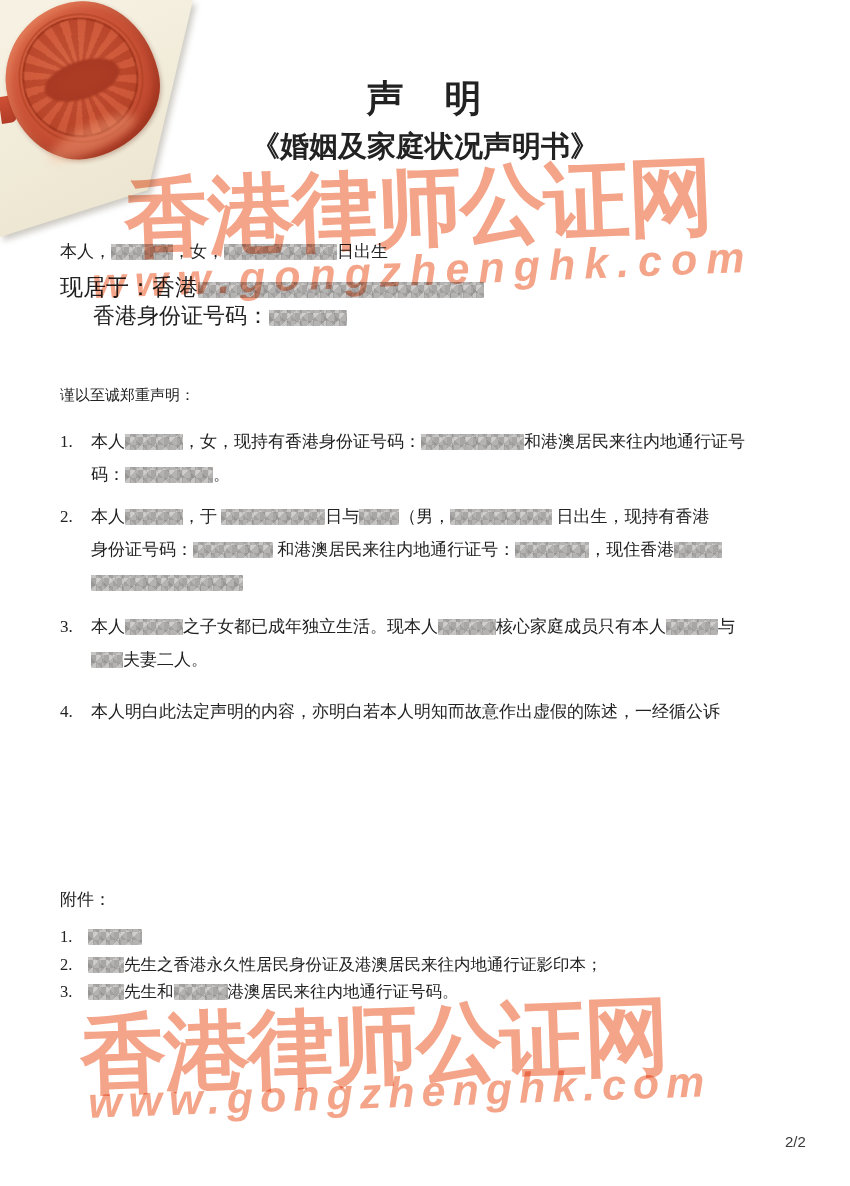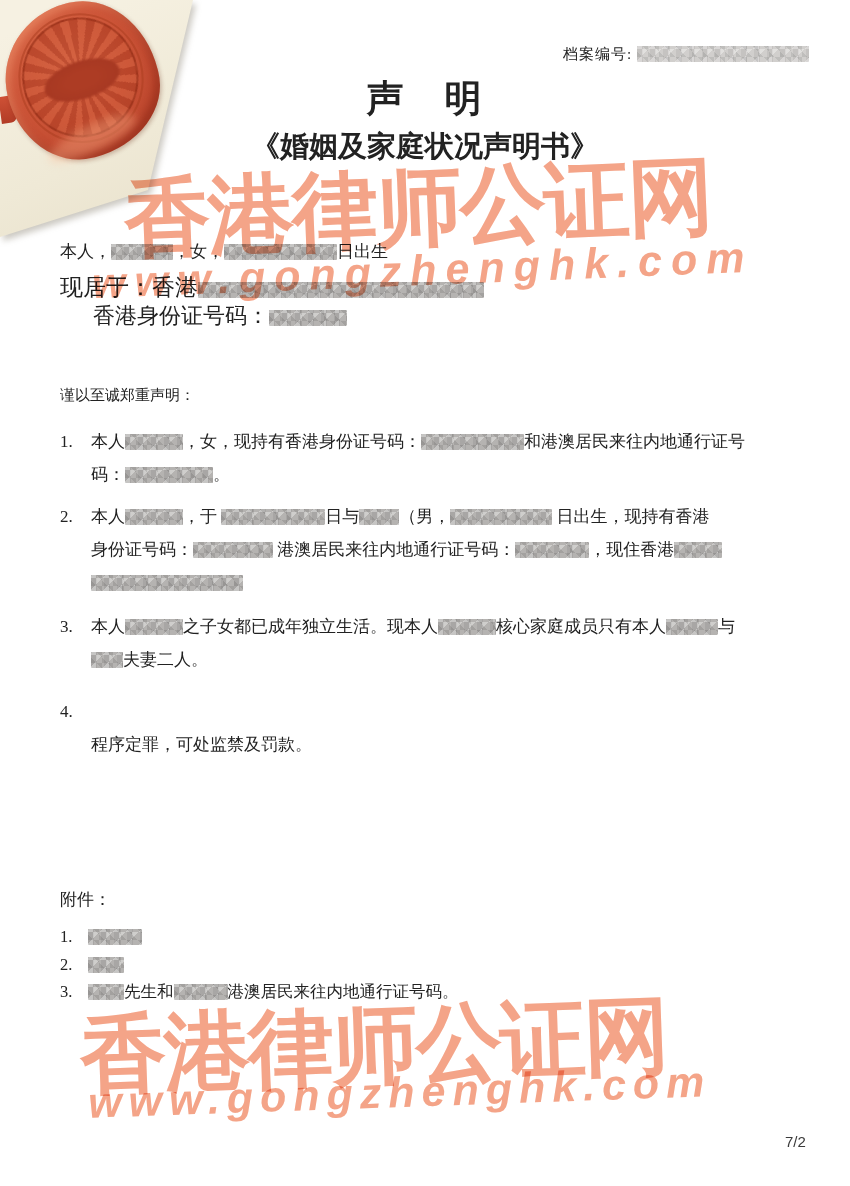--- a/index.html
+++ b/index.html
@@ -103,24 +103,20 @@
     <div class="seal-inner"></div>
     <div class="seal-core"></div>
     <div class="seal-hl"></div>
   </div>
 
   <div class="wm wm-cjk wm-top-cjk" style="color: rgb(244, 164, 136);">香港律师公证网</div>
   <div class="wm wm-url wm-top-url" style="color: rgb(244, 164, 136);">www.gongzhenghk.com</div>
   <div class="wm wm-cjk wm-bot-cjk" style="color: rgb(244, 164, 136);">香港律师公证网</div>
   <div class="wm wm-url wm-bot-url" style="color: rgb(244, 164, 136);">www.gongzhenghk.com</div>
 
-  <div class="txt fileno">
-    <span>档案编号:</span>
-    <span class="rd light" style="width:172px;"></span>
-  </div>
 
   <div class="txt doc-title">声　明</div>
   <div class="txt doc-subtitle">《婚姻及家庭状况声明书》</div>
 
   <div class="txt intro-l1">
     <span>本人，</span><span class="rd" style="width:62px;"></span><span>，女，</span><span class="rd" style="width:113px;"></span><span>日出生</span>
   </div>
   <div class="txt intro-l2">
     <span>现居于：香港</span><span class="rd" style="width:286px;"></span>
   </div>
@@ -132,47 +128,46 @@
 
   <div class="txt item it1">
     <span class="num">1.</span>
     <span>本人</span><span class="rd" style="width:58px;"></span><span>，女，现持有香港身份证号码：</span><span class="rd" style="width:103px;"></span><span>和港澳居民来往内地通行证号</span><br>
     <span>码：</span><span class="rd" style="width:88px;"></span><span>。</span>
   </div>
 
   <div class="txt item it2">
     <span class="num">2.</span>
     <span>本人</span><span class="rd" style="width:58px;"></span><span>，于 </span><span class="rd" style="width:104px;"></span><span>日与</span><span class="rd" style="width:40px;"></span><span>（男，</span><span class="rd" style="width:102px;"></span><span> 日出生，现持有香港</span><br>
-    <span>身份证号码：</span><span class="rd" style="width:80px;"></span><span> 港澳居民来往内地通行证号码：</span><span class="rd" style="width:74px;"></span><span>，现住香港</span><span class="rd" style="width:48px;"></span><br>
+    <span>身份证号码：</span><span class="rd" style="width:80px;"></span><span> 和港澳居民来往内地通行证号：</span><span class="rd" style="width:74px;"></span><span>，现住香港</span><span class="rd" style="width:48px;"></span><br>
     <span class="rd" style="width:152px;"></span>
   </div>
 
   <div class="txt item it3">
     <span class="num">3.</span>
     <span>本人</span><span class="rd" style="width:58px;"></span><span>之子女都已成年独立生活。现本人</span><span class="rd" style="width:58px;"></span><span>核心家庭成员只有本人</span><span class="rd" style="width:52px;"></span><span>与</span><br>
     <span class="rd" style="width:32px;"></span><span>夫妻二人。</span>
   </div>
 
   <div class="txt item it4">
     <span class="num">4.</span>
-    <br>
-    <span>程序定罪，可处监禁及罚款。</span>
+    <span>本人明白此法定声明的内容，亦明白若本人明知而故意作出虚假的陈述，一经循公诉</span><br>
   </div>
 
   <div class="txt att-label">附件：</div>
   <div class="txt att-list">
     <div class="att-row">
       <span class="num">1.</span>
       <span class="rd" style="width:54px;"></span>
     </div>
     <div class="att-row">
       <span class="num">2.</span>
-      <span class="rd" style="width:36px;"></span>
+      <span class="rd" style="width:36px;"></span><span>先生之香港永久性居民身份证及港澳居民来往内地通行证影印本；</span>
     </div>
     <div class="att-row">
       <span class="num">3.</span>
       <span class="rd" style="width:36px;"></span><span>先生和</span><span class="rd" style="width:54px;"></span><span>港澳居民来往内地通行证号码。</span>
     </div>
   </div>
 
-  <div class="txt pageno">7/2</div>
+  <div class="txt pageno">2/2</div>
 
 </div>
 
 </body></html>

